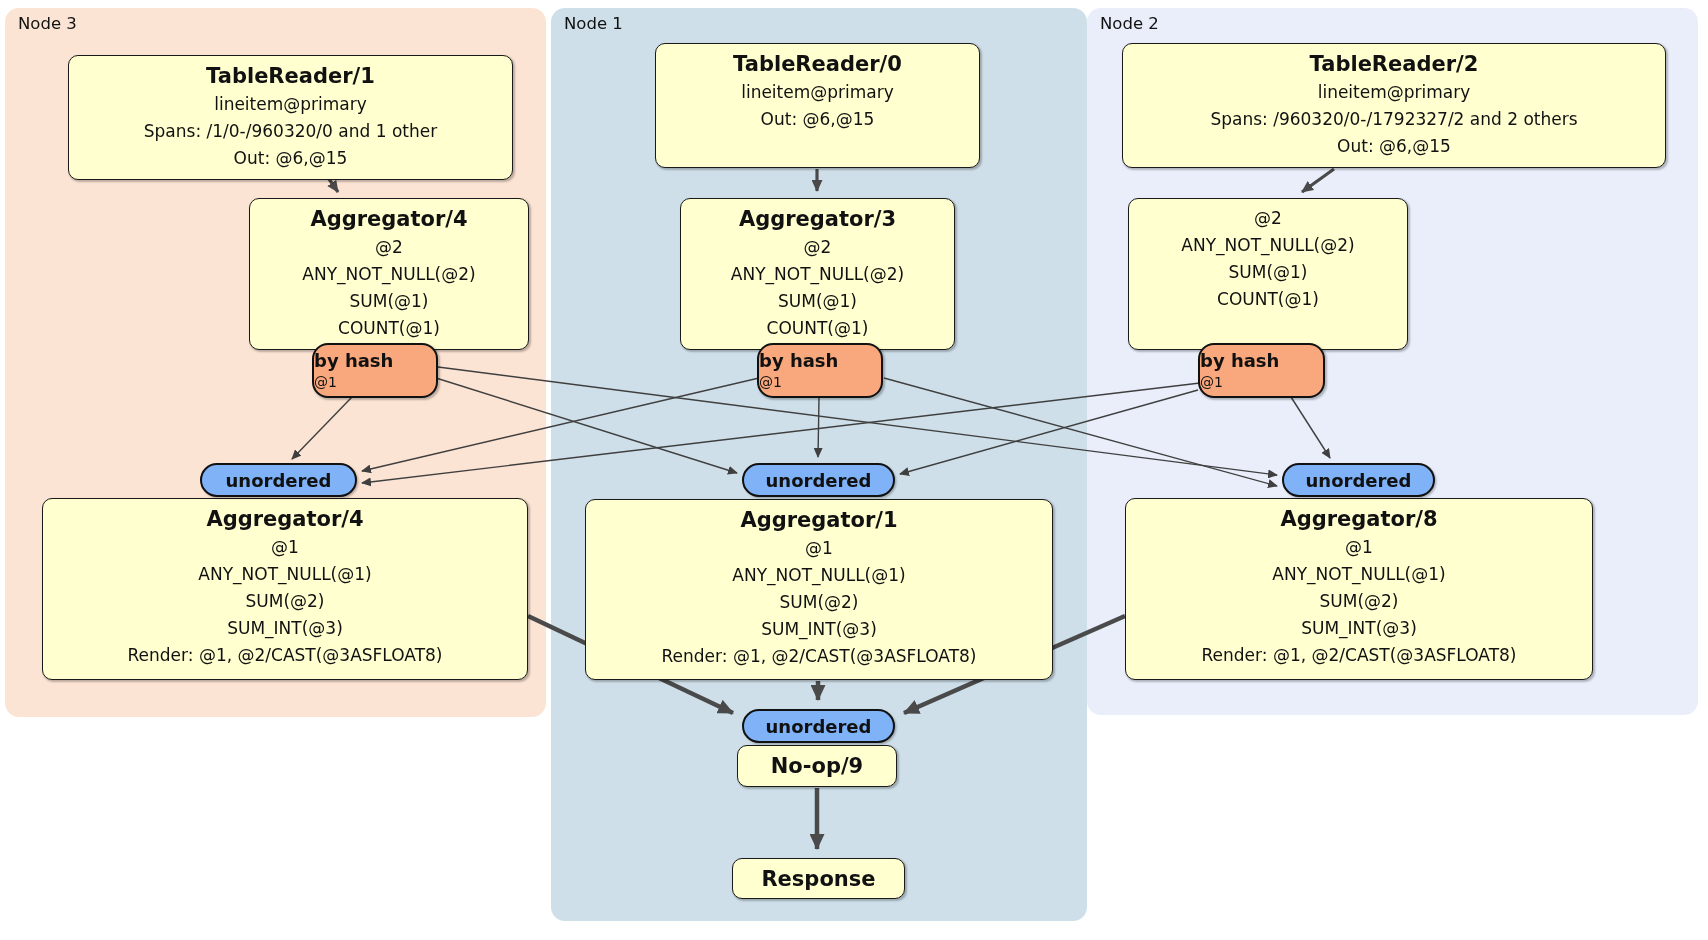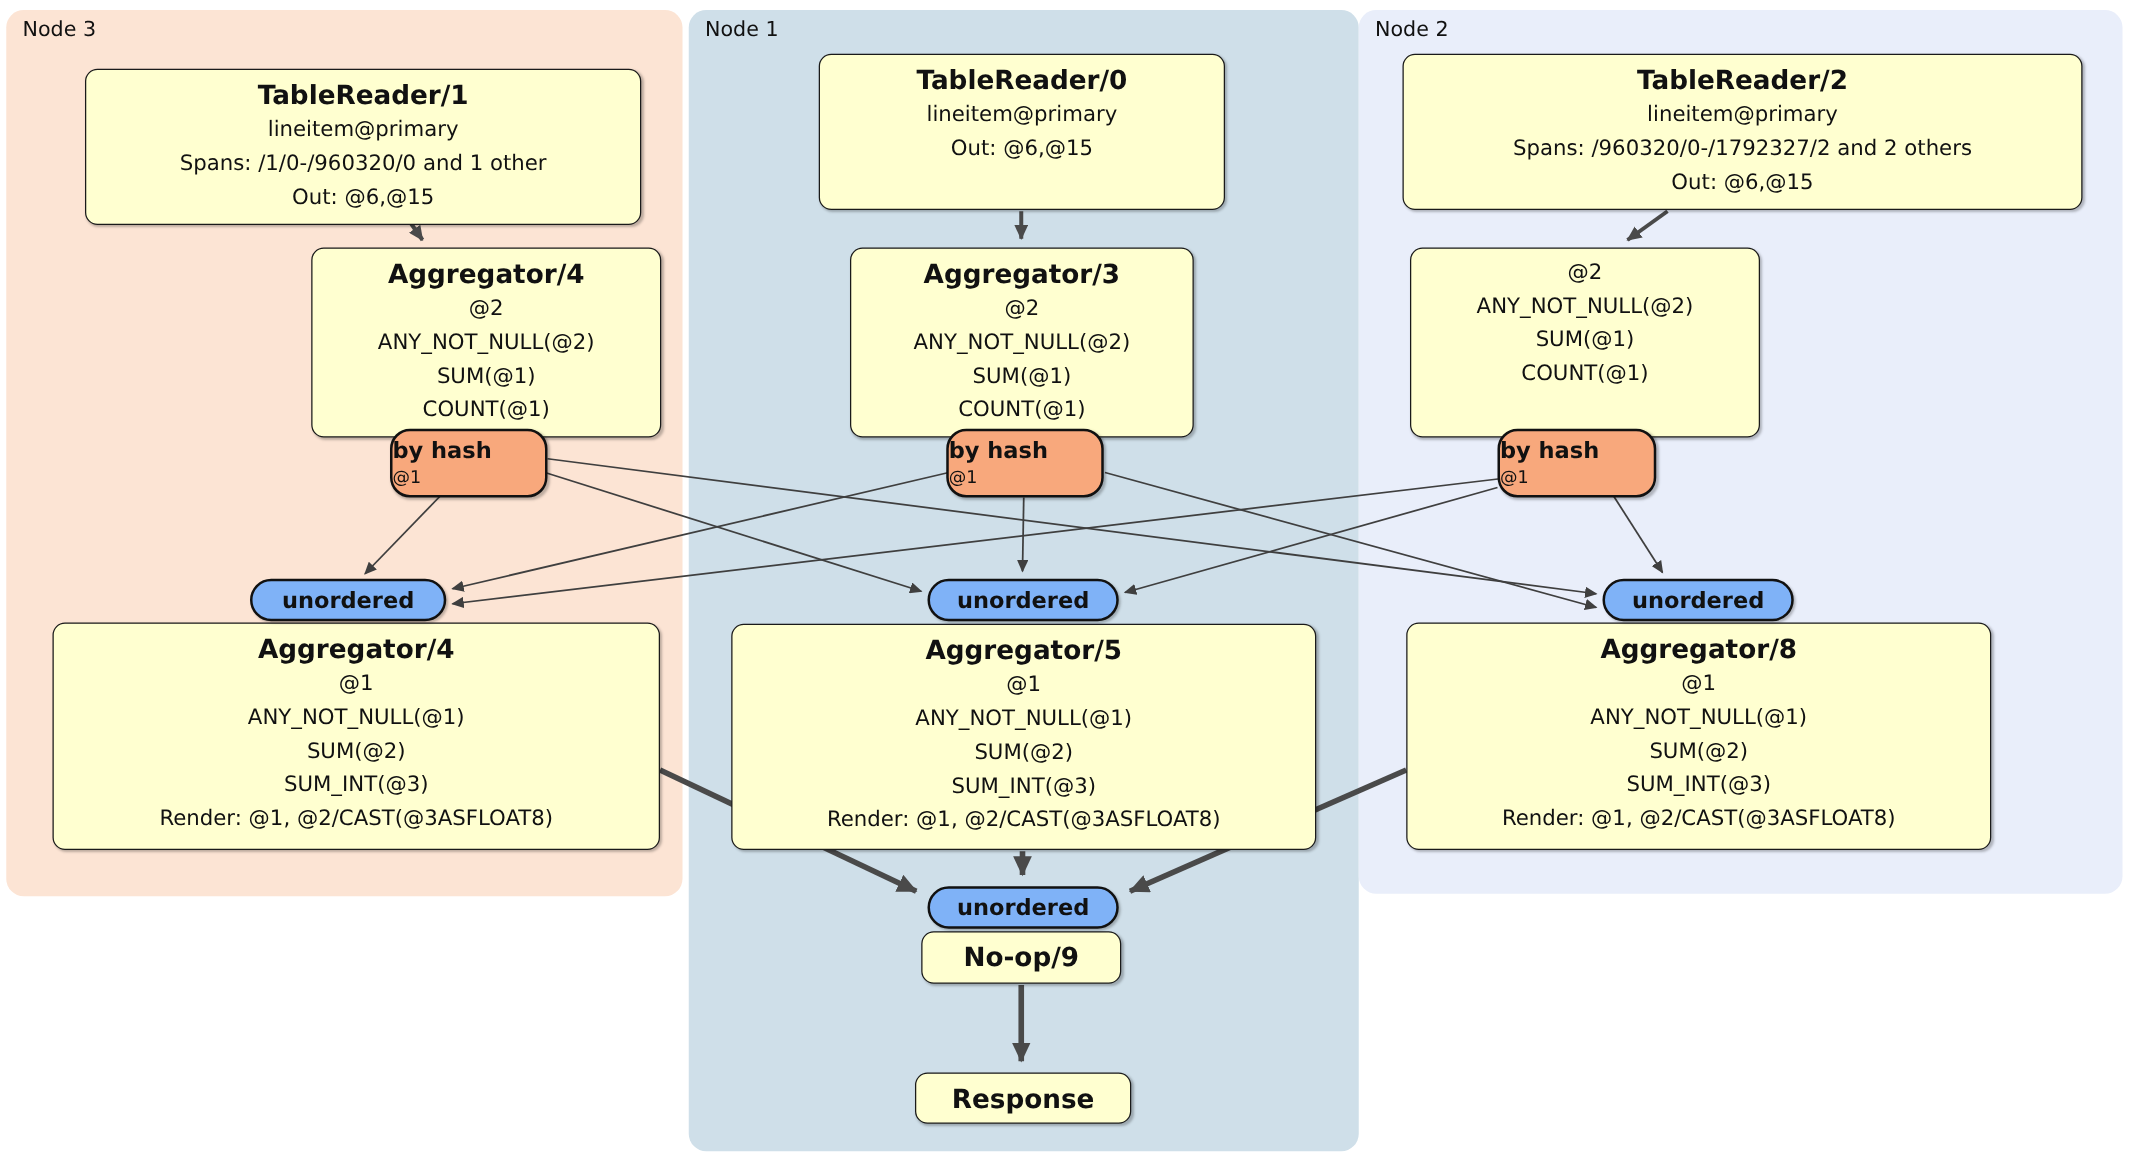--- a/index.html
+++ b/index.html
@@ -155,21 +155,21 @@
 
 <div class="pbox" id="box-agg7">
   <span class="t">Aggregator/4</span>
   <span class="ln">@1</span>
   <span class="ln">ANY_NOT_NULL(@1)</span>
   <span class="ln">SUM(@2)</span>
   <span class="ln">SUM_INT(@3)</span>
   <span class="ln">Render: @1, @2/CAST(@3ASFLOAT8)</span>
 </div>
 <div class="pbox" id="box-agg6">
-  <span class="t">Aggregator/5</span>
+  <span class="t">Aggregator/1</span>
   <span class="ln">@1</span>
   <span class="ln">ANY_NOT_NULL(@1)</span>
   <span class="ln">SUM(@2)</span>
   <span class="ln">SUM_INT(@3)</span>
   <span class="ln">Render: @1, @2/CAST(@3ASFLOAT8)</span>
 </div>
 <div class="pbox" id="box-agg8">
   <span class="t">Aggregator/8</span>
   <span class="ln">@1</span>
   <span class="ln">ANY_NOT_NULL(@1)</span>

